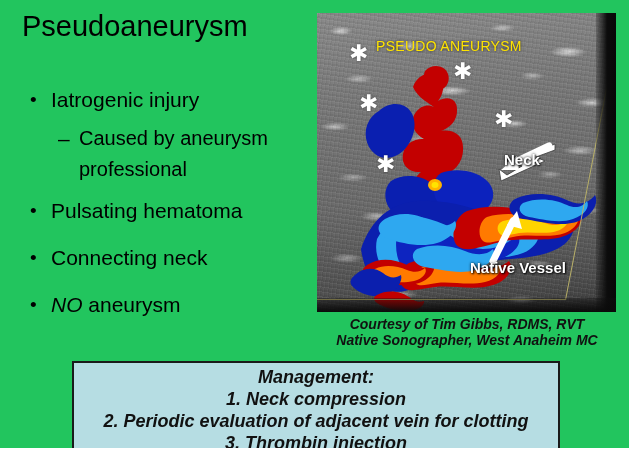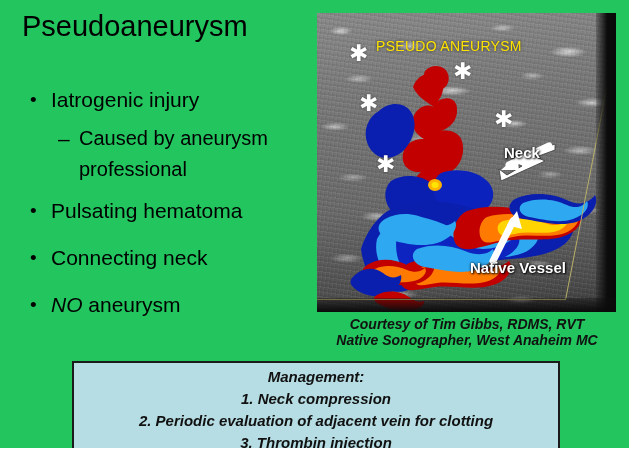--- a/index.html
+++ b/index.html
@@ -160,21 +160,21 @@
     text-shadow: 0 0 3px rgba(0,0,0,.7);
   }
   .us-callout {
     position: absolute;
     color: #ffffff;
     font-size: 15px;
     font-weight: 700;
     white-space: nowrap;
     text-shadow: 0 0 3px rgba(0,0,0,.85), 1px 1px 2px rgba(0,0,0,.9);
   }
-  #us-label-neck { left: 187px; top: 131px; }
+  #us-label-neck { left: 187px; top: 138px; }
   #us-label-native-vessel { left: 153px; top: 246px; }
 
   
   #courtesy-caption {
     position: absolute;
     left: 317px;
     top: 316px;
     width: 300px;
     text-align: center;
     font-size: 14px;
@@ -191,21 +191,21 @@
     top: 361px;
     width: 488px;
     height: 97px;
     background: #b6dde3;
     border: 2px solid #1a1a1a;
     box-sizing: border-box;
     padding-top: 3px;
     text-align: center;
   }
   #management-box .mgmt-line {
-    font-size: 15px;
+    font-size: 18px;
     line-height: 22px;
     font-style: italic;
     font-weight: 600;
     color: #111111;
     white-space: nowrap;
   }
 </style>
 </head>
 <body>
 

